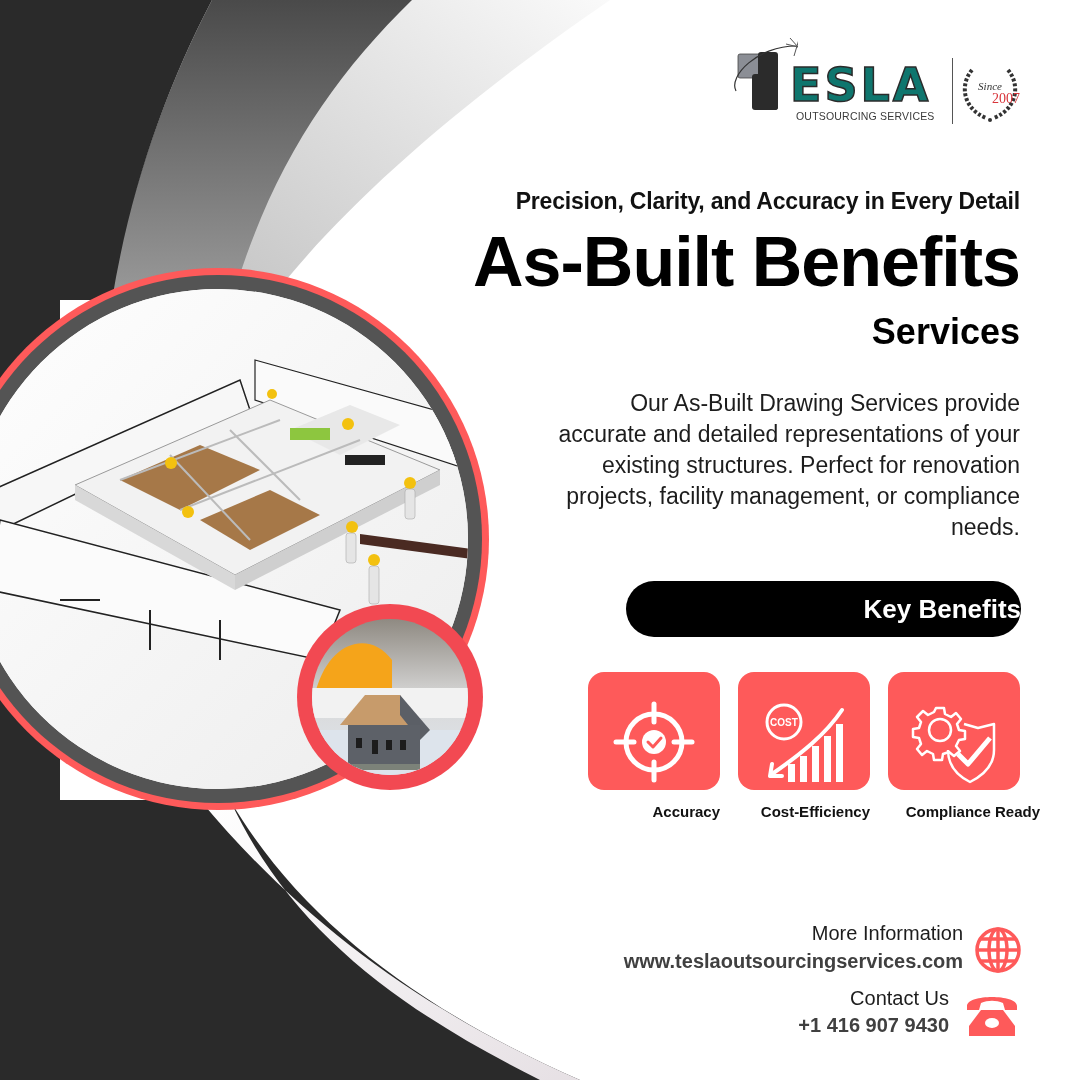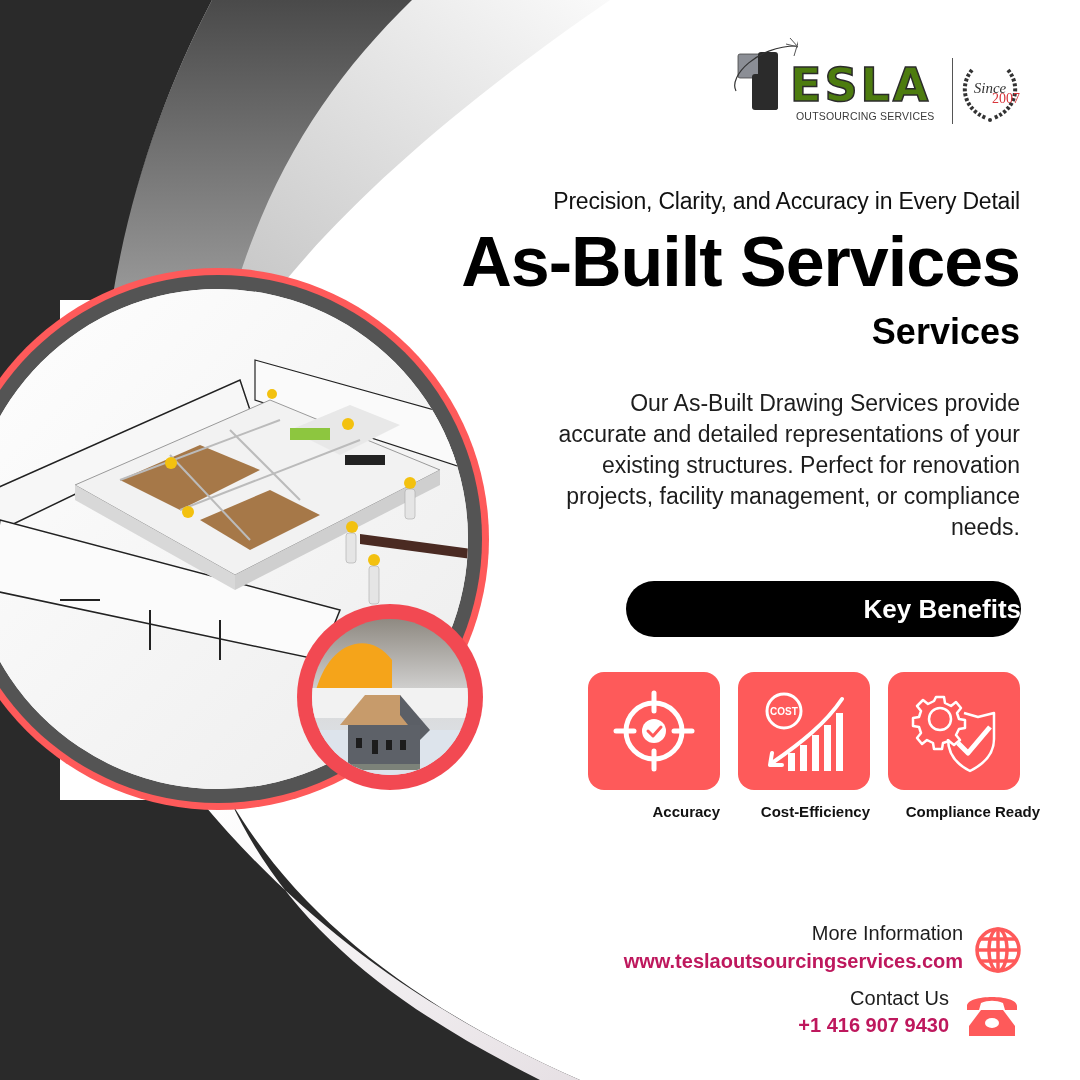--- a/index.html
+++ b/index.html
@@ -1,40 +1,40 @@
 <!DOCTYPE html>
 <html><head>
   <meta charset="utf-8">
   <style>
     html, body { margin: 0; padding: 0; }
     body { width: 1080px; height: 1080px; position: relative; overflow: hidden; background: #ffffff; font-family: "Liberation Sans", sans-serif; }
     .bg { position: absolute; inset: 0; }
     .abs { position: absolute; }
 
     .logo { left: 728px; top: 36px; width: 300px; height: 90px; }
-    .logo-word { position: absolute; left: 62px; top: 26px; font-family: "DejaVu Sans", sans-serif; font-weight: bold; font-size: 46px; letter-spacing: 3px; color: #4d7c0f; -webkit-text-stroke: 1.5px #2b2b2b; line-height: 1; }
+    .logo-word { position: absolute; left: 62px; top: 26px; font-family: "DejaVu Sans", sans-serif; font-weight: bold; font-size: 46px; letter-spacing: 3px; color: #0f766e; -webkit-text-stroke: 1.5px #2b2b2b; line-height: 1; }
     .logo-sub { position: absolute; left: 68px; top: 74px; font-size: 10.5px; color: #3a3a3a; letter-spacing: 0.2px; white-space: nowrap; }
     .logo-divider { position: absolute; left: 224px; top: 22px; width: 1px; height: 66px; background: #555; }
     .since-badge { position: absolute; left: 230px; top: 20px; width: 64px; height: 70px; }
-    .since-text { position: absolute; left: 0; width: 64px; text-align: center; font-family: "Liberation Serif", serif; font-style: italic; font-size: 15px; top: 24px; color: #333; }
+    .since-text { position: absolute; left: 0; width: 64px; text-align: center; font-family: "Liberation Serif", serif; font-style: italic; font-size: 11px; top: 24px; color: #333; }
     .since-year { position: absolute; left: 16px; width: 64px; text-align: center; font-family: "Liberation Serif", serif; font-size: 14px; top: 35px; color: #d8343a; }
 
-    .tagline { right: 60px; top: 188px; font-weight: normal; font-size: 23px; color: #111; white-space: nowrap; letter-spacing: -0.2px; }
+    .tagline { right: 60px; top: 188px; font-weight: bold; font-size: 23px; color: #111; white-space: nowrap; letter-spacing: -0.2px; }
     .title { right: 60px; top: 226px; font-weight: bold; font-size: 70px; color: #000; white-space: nowrap; letter-spacing: -1px; line-height: 1.05; }
     .subtitle { right: 60px; top: 312px; font-weight: bold; font-size: 36px; color: #000; white-space: nowrap; line-height: 1.1; }
     .desc { right: 60px; top: 388px; width: 470px; text-align: right; font-size: 23px; line-height: 31px; color: #1d1d1d; }
 
     .benefits-pill { left: 626px; top: 581px; width: 395px; height: 56px; border-radius: 28px; background: #000; color: #fff; font-weight: bold; font-size: 26px; display: flex; align-items: center; justify-content: flex-end; }
 
-    .card { position: absolute; top: 672px; width: 132px; height: 118px; border-radius: 16px; background: #fe5a5a; display: flex; align-items: center; justify-content: center; }
+    .card { position: absolute; top: 672px; width: 132px; height: 118px; border-radius: 16px; background: #fe5a5a; display: flex; align-items: flex-end; justify-content: center; }
     .card svg { width: 96px; height: 96px; }
     .card-label { position: absolute; top: 803px; font-weight: bold; font-size: 15px; color: #111; text-align: right; white-space: nowrap; }
 
     .info-label { right: 117px; font-size: 20px; color: #1d1d1d; white-space: nowrap; }
-    .info-value { right: 117px; font-weight: bold; font-size: 20px; color: #be185d; white-space: nowrap; }
+    .info-value { right: 117px; font-weight: bold; font-size: 20px; color: #404040; white-space: nowrap; }
   </style>
 </head>
 <body>
 
 <svg class="bg" width="1080" height="1080" viewBox="0 0 1080 1080">
   <defs>
     <linearGradient id="g1" x1="0" y1="0" x2="0" y2="1">
       <stop offset="0" stop-color="#4a4a4a"></stop>
       <stop offset="1" stop-color="#9a9a9a"></stop>
     </linearGradient>
@@ -163,21 +163,21 @@
       <path d="M 14 14 C 2 28 4 52 28 62" fill="none" stroke="#333" stroke-width="4" stroke-dasharray="3 2"></path>
       <path d="M 50 14 C 62 28 60 52 36 62" fill="none" stroke="#333" stroke-width="4" stroke-dasharray="3 2"></path>
       <circle cx="32" cy="64" r="2" fill="#333"></circle>
     </svg>
     <div class="since-text">Since</div>
     <div class="since-year">2007</div>
   </div>
 </div>
 
 <div class="abs tagline">Precision, Clarity, and Accuracy in Every Detail</div>
-<div class="abs title">As-Built Services</div>
+<div class="abs title">As-Built Benefits</div>
 <div class="abs subtitle">Services</div>
 <div class="abs desc">Our As-Built Drawing Services provide accurate and detailed representations of your existing structures. Perfect for renovation projects, facility management, or compliance needs.</div>
 
 <div class="abs benefits-pill">
   <span>Key Benefits</span>
 </div>
 
 <div class="card" style="left:588px">
   <svg viewBox="0 0 96 96">
     <circle cx="48" cy="48" r="28" fill="none" stroke="#fff" stroke-width="5"></circle>

